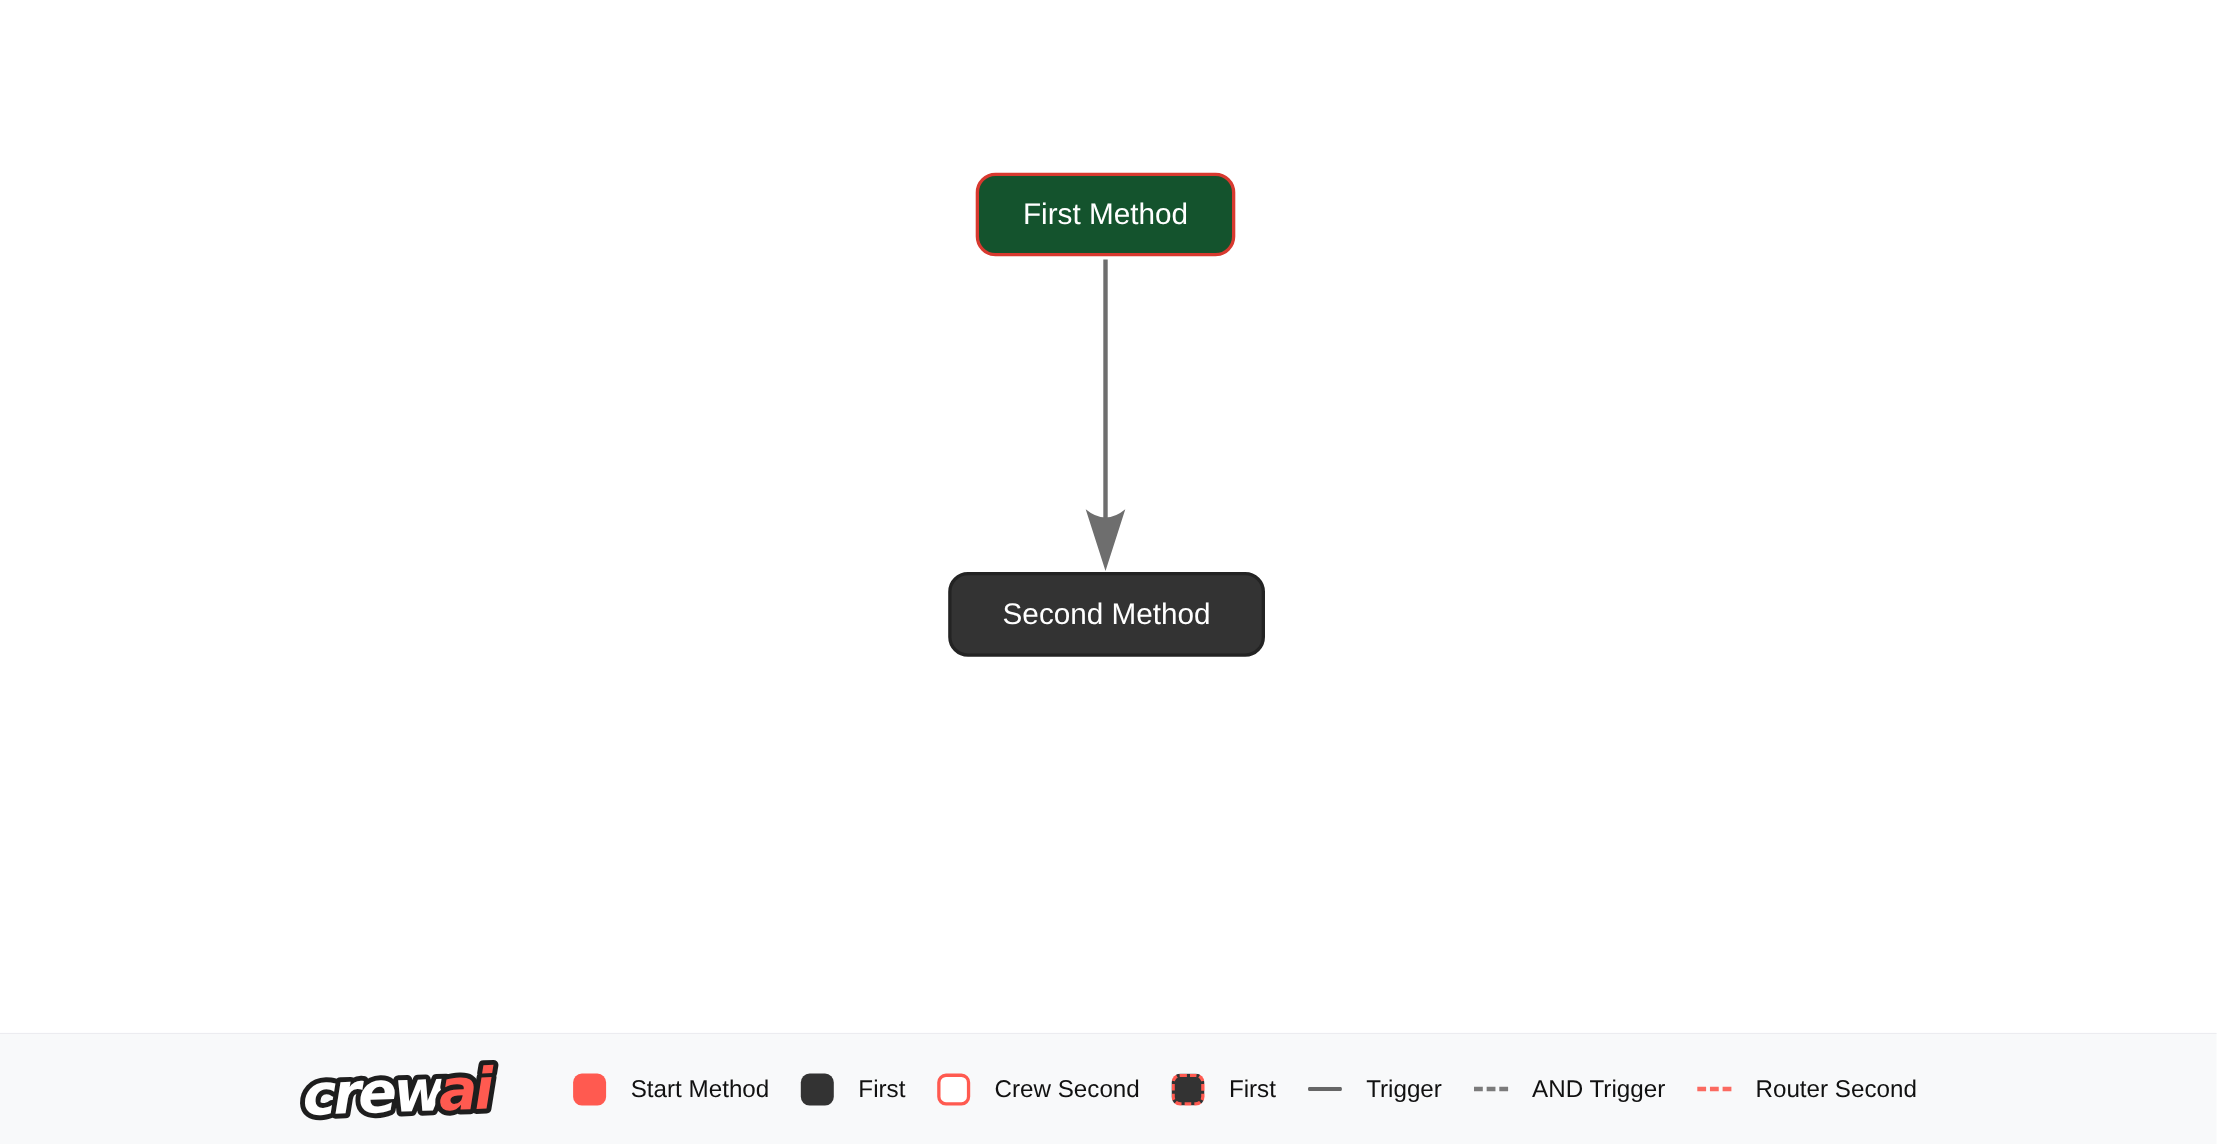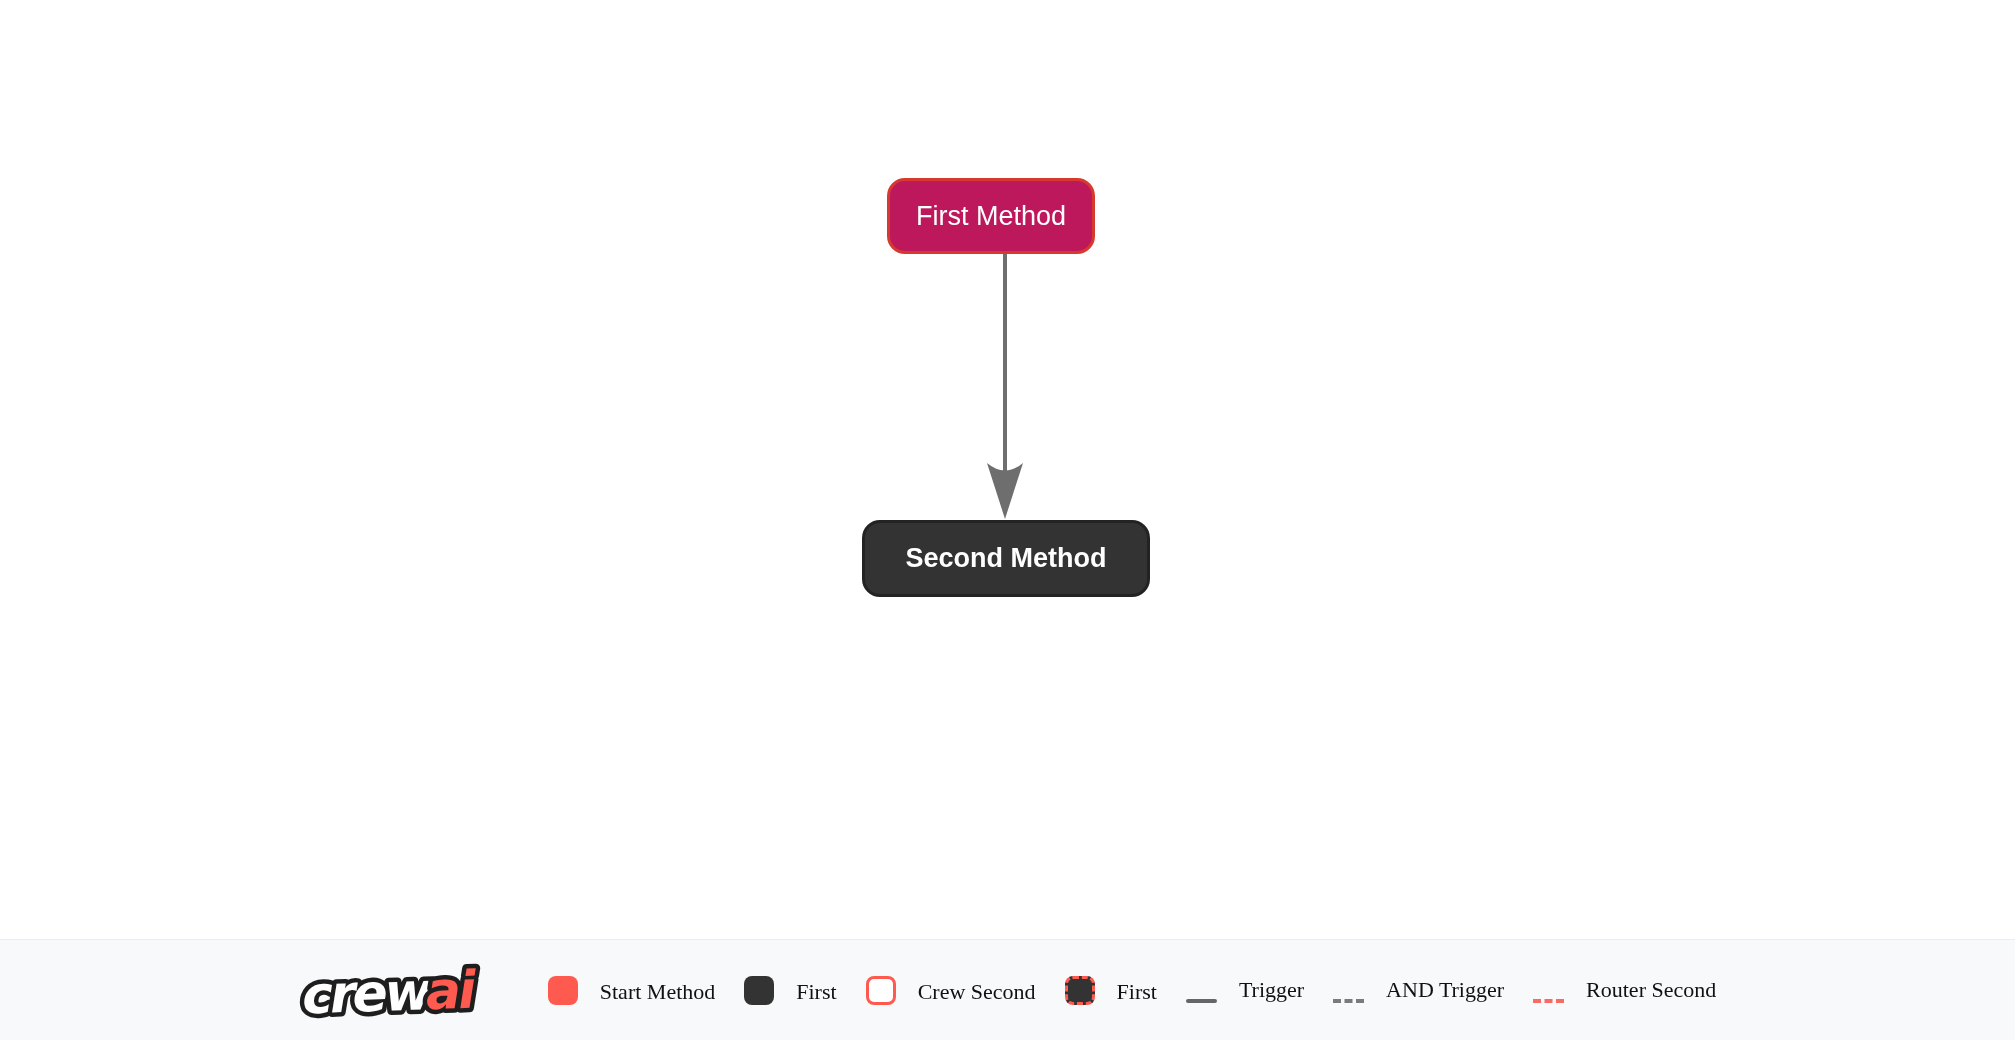--- a/index.html
+++ b/index.html
@@ -34,31 +34,29 @@
     border-radius: 18px;
     color: #ffffff;
     font-size: 27px;
     line-height: 1;
     white-space: nowrap;
     cursor: pointer;
     user-select: none;
   }
   .node.start {
     left: 887px; top: 157px;
-    width: 208px; height: 76px;
-    background: #be185d;
+    width: 236px; height: 76px;
+    background: #14532d;
     border: 3px solid #D8392F;
-    margin-top: 21px;
   }
   .node.method {
     left: 862px; top: 520px;
     width: 288px; height: 77px;
     background: #333333;
     border: 3px solid #232323;
-    font-weight: bold;
   }
   
   .legend-bar {
     position: absolute;
     left: 0; bottom: 0;
     width: 2015px;
     height: 100px;
     background: #F8F9FA;
     border-top: 1px solid #ECECF0;
     display: flex;
@@ -66,26 +64,25 @@
     justify-content: center;
     gap: 29px;
   }
   .logo {
     margin-right: 8px;
     flex: 0 0 auto;
     display: block;
   }
   .legend-item {
     display: flex;
-    align-items: flex-end;
+    align-items: center;
     gap: 22px;
     font-size: 22px;
     color: #111111;
     white-space: nowrap;
-    font-family: Liberation Serif, serif;
   }
   .swatch {
     box-sizing: border-box;
     width: 30px;
     height: 29px;
     border-radius: 8px;
     flex: 0 0 auto;
   }
   .swatch.start-method   { background: #FF5A50; }
   .swatch.method         { background: #333333; }

